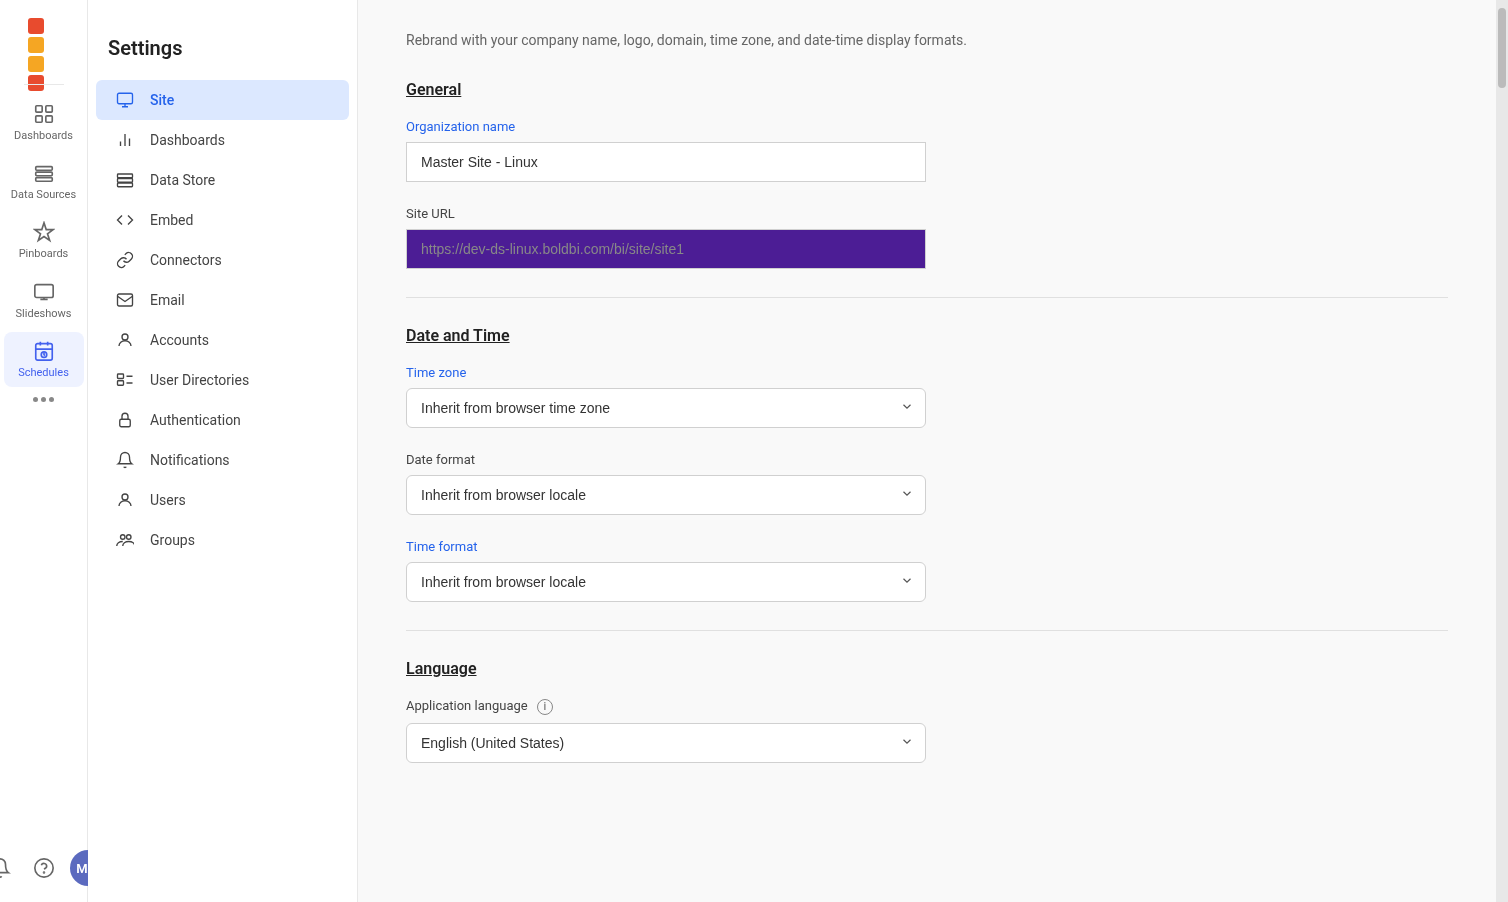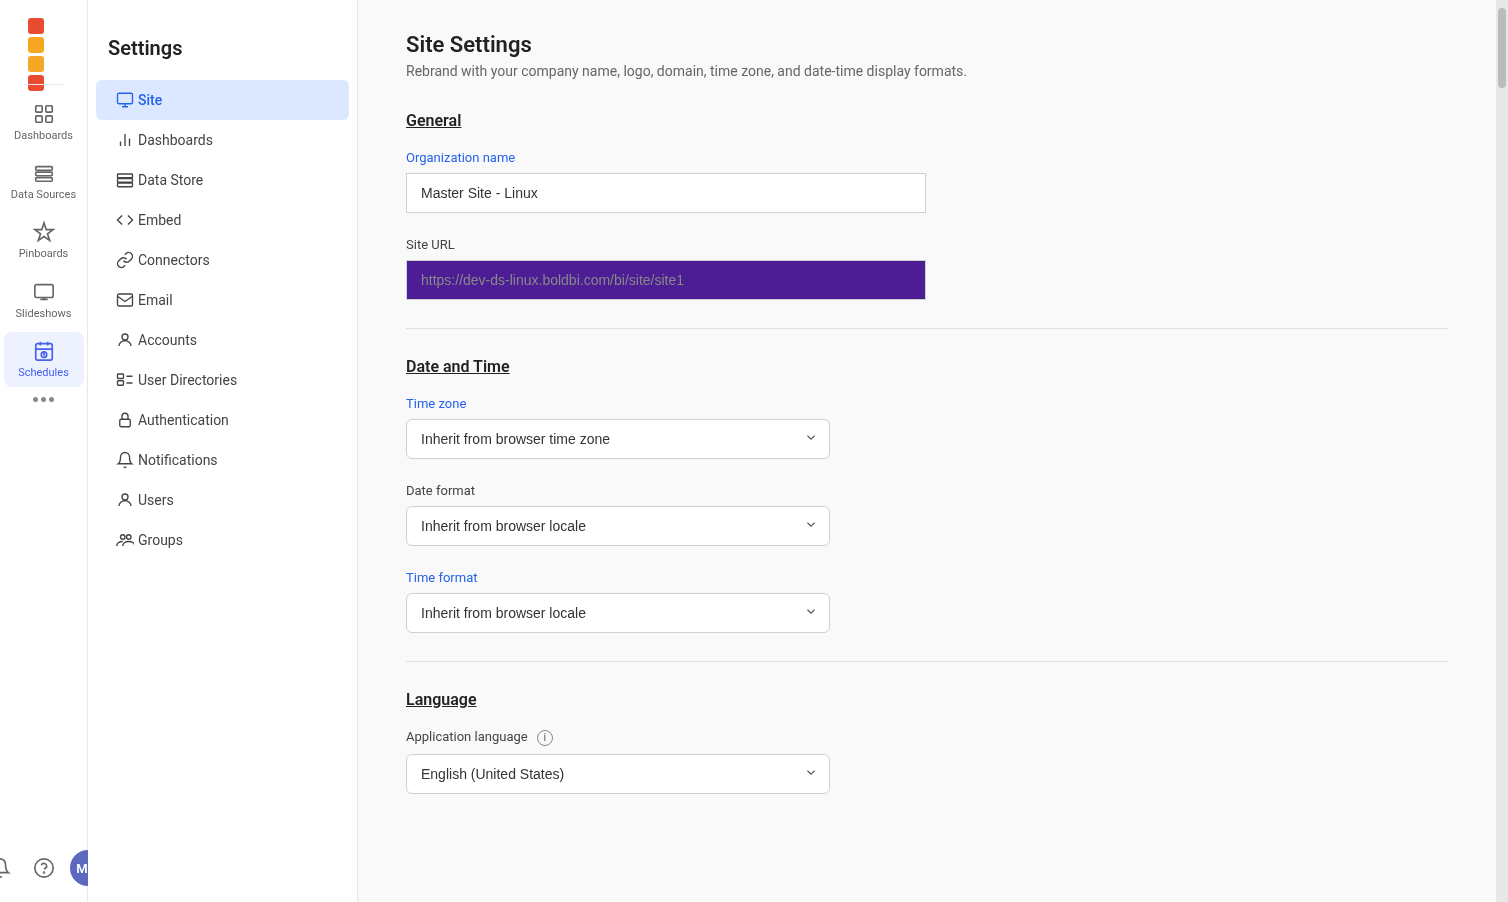--- a/index.html
+++ b/index.html
@@ -118,21 +118,21 @@
       color: #222;
       padding: 0 20px 20px 20px;
     }
     .settings-nav-item {
       display: flex;
       align-items: center;
       padding: 11px 20px;
       cursor: pointer;
       color: #444;
       font-size: 14px;
-      gap: 4px;
+      gap: 16px;
       border-radius: 0;
       margin: 0 8px;
       border-radius: 6px;
     }
     .settings-nav-item.active {
       background: #dce8ff;
       color: #2563eb;
       font-weight: 500;
     }
     .settings-nav-item svg { width: 18px; height: 18px; flex-shrink: 0; }
@@ -189,21 +189,21 @@
       background: #fff;
       outline: none;
     }
     .form-input.readonly {
       background: #4c1d95;
       color: #888;
       cursor: not-allowed;
     }
 
     .form-select-wrapper {
-      width: 424px;
+      width: 520px;
       position: relative;
     }
     .form-select {
       width: 100%;
       height: 40px;
       border: 1px solid #d0d0d0;
       border-radius: 6px;
       padding: 0 36px 0 14px;
       font-size: 14px;
       color: #333;
@@ -455,21 +455,20 @@
       <circle cx="9" cy="8" r="3"></circle>
       <circle cx="17" cy="8" r="3"></circle>
       <path d="M1 20c0-3.3 3.1-6 8-6"></path>
       <path d="M9 20c0-3.3 3.1-6 8-6s8 2.7 8 6"></path>
     </svg>
     <span>Groups</span>
   </div>
 </aside>
 
 <main class="main-content">
-  <h1 class="page-title">Site Settings</h1>
   <p class="page-subtitle">Rebrand with your company name, logo, domain, time zone, and date-time display formats.</p>
 
   <h2 class="section-title">General</h2>
 
   <div class="form-group">
     <label class="form-label">Organization name</label>
     <input class="form-input" type="text" value="Master Site - Linux" style="">
   </div>
 
   <div class="form-group">

